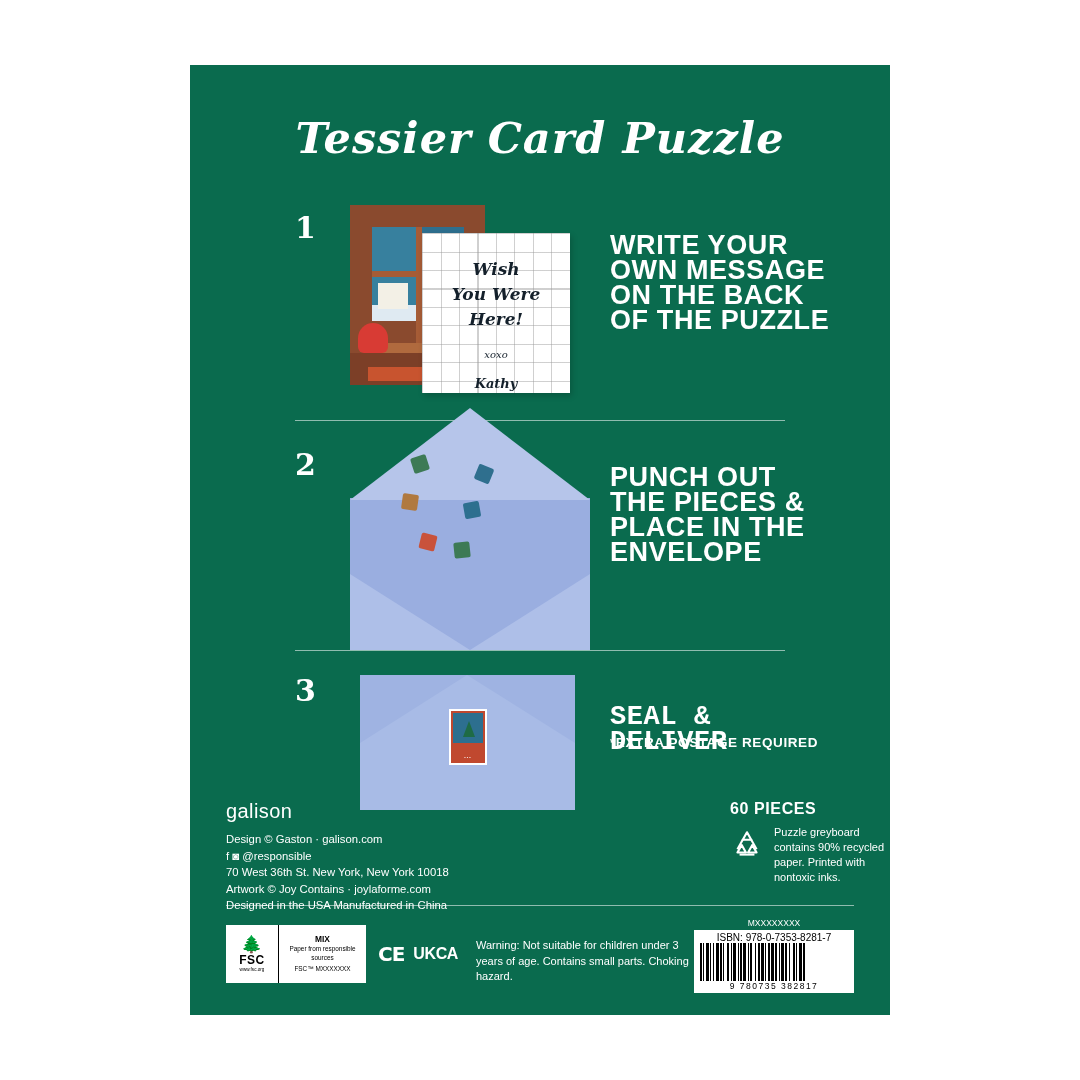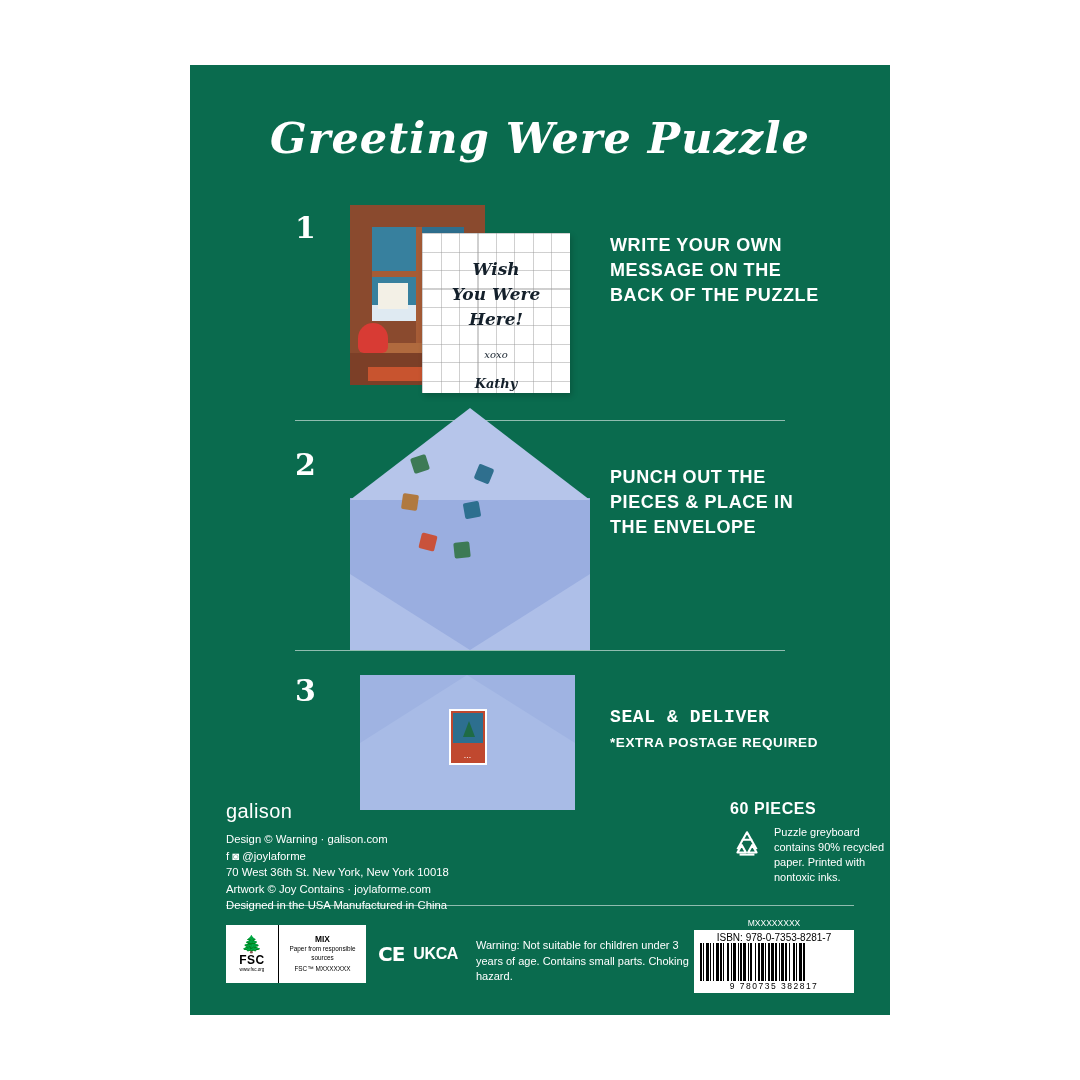--- a/index.html
+++ b/index.html
@@ -33,21 +33,21 @@
     position:absolute;
     color:#ffffff;
     font-family:"DejaVu Serif", serif;
     font-weight:700;
     font-size:30px;
   }
   .step-text{
     position:absolute;
     color:#ffffff;
     font-weight:700;
-    font-size:18px;
+    font-size:27px;
     line-height:25px;
     letter-spacing:0.6px;
     text-transform:uppercase;
   }
   .divider{
     position:absolute;
     height:1px;
     background:rgba(255,255,255,.55);
     left:105px; width:490px;
   }
@@ -187,21 +187,21 @@
   .isbn-box{background:#fff;color:#000;font-size:10px;text-align:center;padding:2px 0 0;}
   .bars{height:38px;display:flex;align-items:flex-end;gap:0;padding:0 6px;background:#fff;}
   .bars i{display:block;background:#000;height:100%;}
   .bnum{background:#fff;color:#000;font-size:8.5px;text-align:center;letter-spacing:1.5px;padding-bottom:2px;}
 </style>
 </head>
 <body>
 
 <div class="page">
 
-  <div class="title">Greeting Were Puzzle</div>
+  <div class="title">Tessier Card Puzzle</div>
 
   <div class="step" style="top:0;">
     <div class="step-num" style="left:105px; top:145px;">1</div>
 
     <div class="art1">
       <div class="card-photo">
         <div class="ph-sky"></div>
         <div class="ph-sky2"></div>
         <div class="ph-snow"></div>
         <div class="ph-house"></div>
@@ -266,25 +266,25 @@
       </div>
     </div>
 
     <div class="step-text" style="left:420px; top:640px; width:230px;font-family:Liberation Mono, monospace;">SEAL &amp; DELIVER</div>
     <div class="step-text" style="left:420px; top:665px; width:230px; font-size:13.5px; font-weight:700;">*EXTRA POSTAGE REQUIRED</div>
   </div>
 
   <div class="brand">galison</div>
 
   <div class="fcol col1">
-    <div>Design © Warning · galison.com</div>
+    <div>Design © Gaston · galison.com</div>
     <div>
       <span>f</span>
       <span>◙</span>
-      <span>@joylaforme</span>
+      <span>@responsible</span>
     </div>
     <div>70 West 36th St. New York, New York 10018</div>
     <div>Artwork © Joy Contains · joylaforme.com</div>
     <div>Designed in the USA  Manufactured in China</div>
   </div>
 
 
   <div class="pieces">60 PIECES</div>
   <div class="recycle">
     <svg viewBox="0 0 64 64" width="34" height="34" aria-hidden="true">

